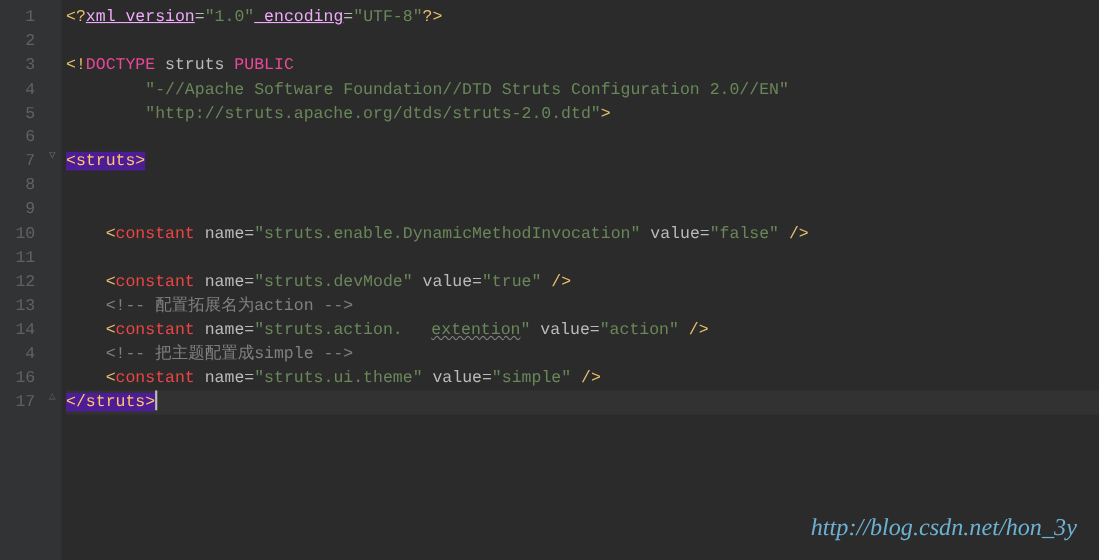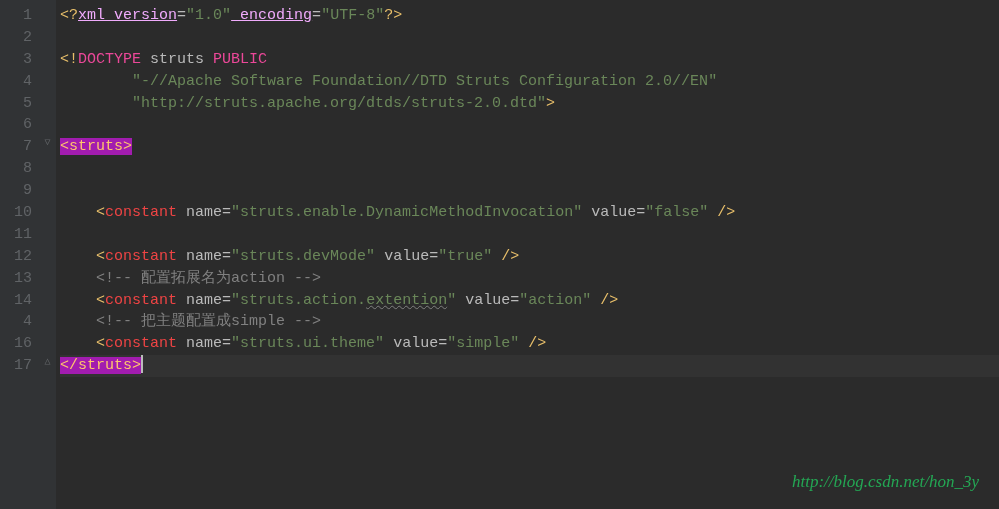--- a/index.html
+++ b/index.html
@@ -58,47 +58,48 @@
       white-space: pre;
     }
     .tag-bracket { color: #e8bf6a; }
     .tag-name { color: #ef4444; }
     .attr-name { color: #bababa; }
     .string { color: #6a8759; }
     .comment { color: #808080; }
     .doctype { color: #ec4899; }
     .xml-decl { color: #f0abfc; text-decoration: underline; }
     .highlight-tag {
-      background: #a21caf;
+      background: #4c1d95;
       color: #ffc66d;
     }
     .underline-wavy {
       text-decoration: underline wavy #808080;
       text-decoration-thickness: 1px;
+      margin-left: 26px;
     }
     .caret-line {
       background: #323232;
     }
     .caret {
       display: inline-block;
       width: 1.5px;
       height: 18px;
       background: #bbbbbb;
       vertical-align: middle;
       position: relative;
       top: -1px;
     }
     .watermark {
       position: absolute;
       bottom: 14px;
       right: 20px;
-      color: #22c55e;
+      color: #7dd3fc;
       font-family: serif;
       font-style: italic;
-      font-size: 17px;
+      font-size: 22px;
       opacity: 0.8;
     }
   </style>
 </head>
 <body>
 
 <div class="editor">
   <div class="gutter">
     <div class="gutter-line">1</div>
     <div class="gutter-line">2</div>

